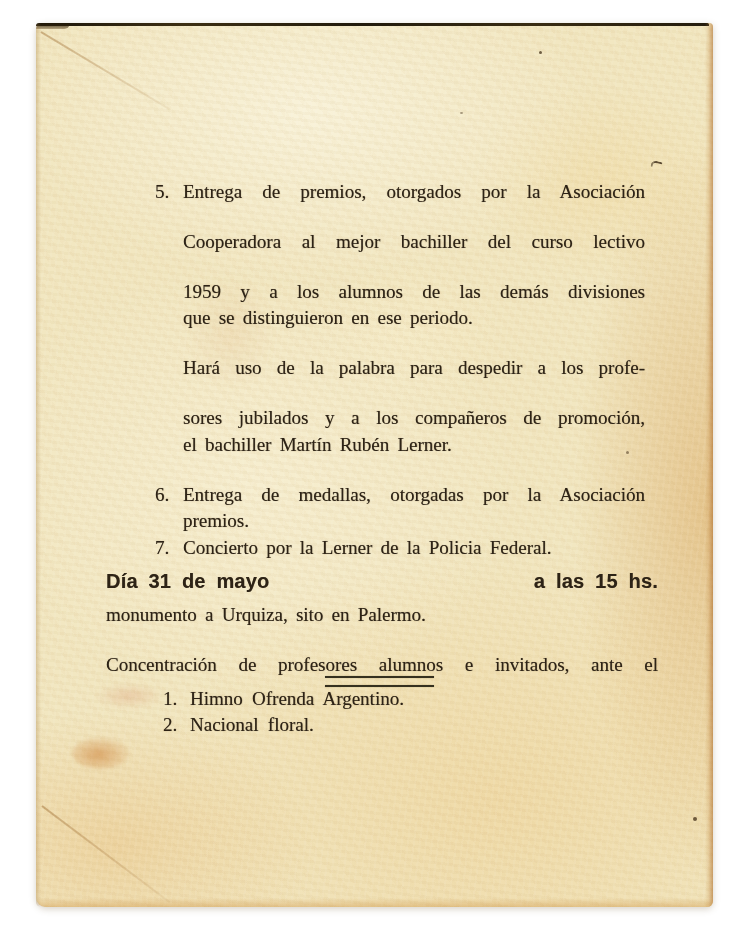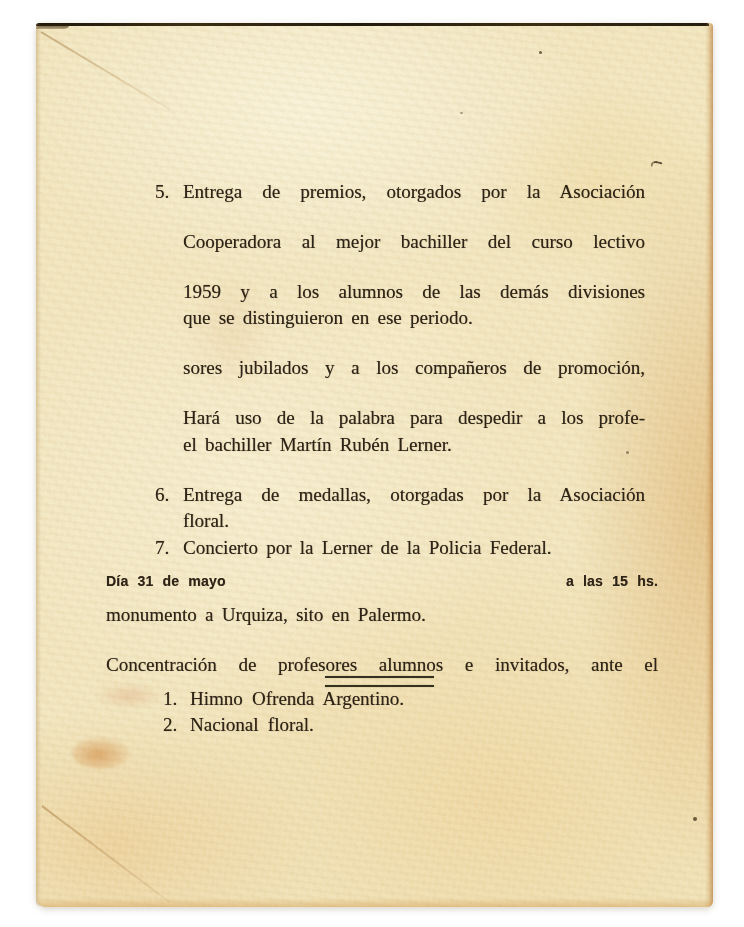--- a/index.html
+++ b/index.html
@@ -92,21 +92,21 @@
     word-spacing:3.5px;
   }
   .olist{padding-left:77px;}
   .oitem{position:relative;}
   .num{position:absolute;left:-28px;top:0;}
   .tl{width:462px;}
   .jl{text-align:justify;text-align-last:justify;margin-top:23px;}
   .date-row{
     margin-top:7px;display:flex;justify-content:space-between;align-items:baseline;
     font-family:"Liberation Sans", sans-serif;font-weight:700;
-    font-size:14px;line-height:24px;letter-spacing:.2px;word-spacing:5px;
+    font-size:20px;line-height:24px;letter-spacing:.2px;word-spacing:5px;
     text-shadow:0.3px 0.3px 0.6px rgba(48,32,14,.45);
   }
   .para{margin-top:9px;}
   .pl{width:552px;}
   .sublist{margin-top:7px;padding-left:84px;}
   .subitem{position:relative;word-spacing:4.5px;}
   .subitem .num{left:-27px;}
   
   .divider{position:absolute;left:289px;top:653px;width:109px;}
   .divider .bar{height:2px;background:#35301f;box-shadow:0 0 1px rgba(120,110,40,.8);}
@@ -138,29 +138,29 @@
   <div class="content">
 
     <div class="olist">
 
       <div class="oitem">
         <span class="num">5.</span>
         <div class="tl jl">Entrega de premios, otorgados por la Asociación</div>
         <div class="tl jl">Cooperadora al mejor bachiller del curso lectivo</div>
         <div class="tl jl">1959 y a los alumnos de las demás divisiones</div>
         <div class="tl">que se distinguieron en ese periodo.</div>
+        <div class="tl jl">Hará uso de la palabra para despedir a los profe-</div>
         <div class="tl jl">sores jubilados y a los compañeros de promoción,</div>
-        <div class="tl jl">Hará uso de la palabra para despedir a los profe-</div>
         <div class="tl">el bachiller Martín Rubén Lerner.</div>
       </div>
 
       <div class="oitem">
         <span class="num">6.</span>
         <div class="tl jl">Entrega de medallas, otorgadas por la Asociación</div>
-        <div class="tl">floral.</div>
+        <div class="tl">premios.</div>
       </div>
 
       <div class="oitem">
         <span class="num">7.</span>
         <div class="tl">Concierto por la Lerner de la Policia Federal.</div>
       </div>
 
     </div>
 
     <div class="date-row">

